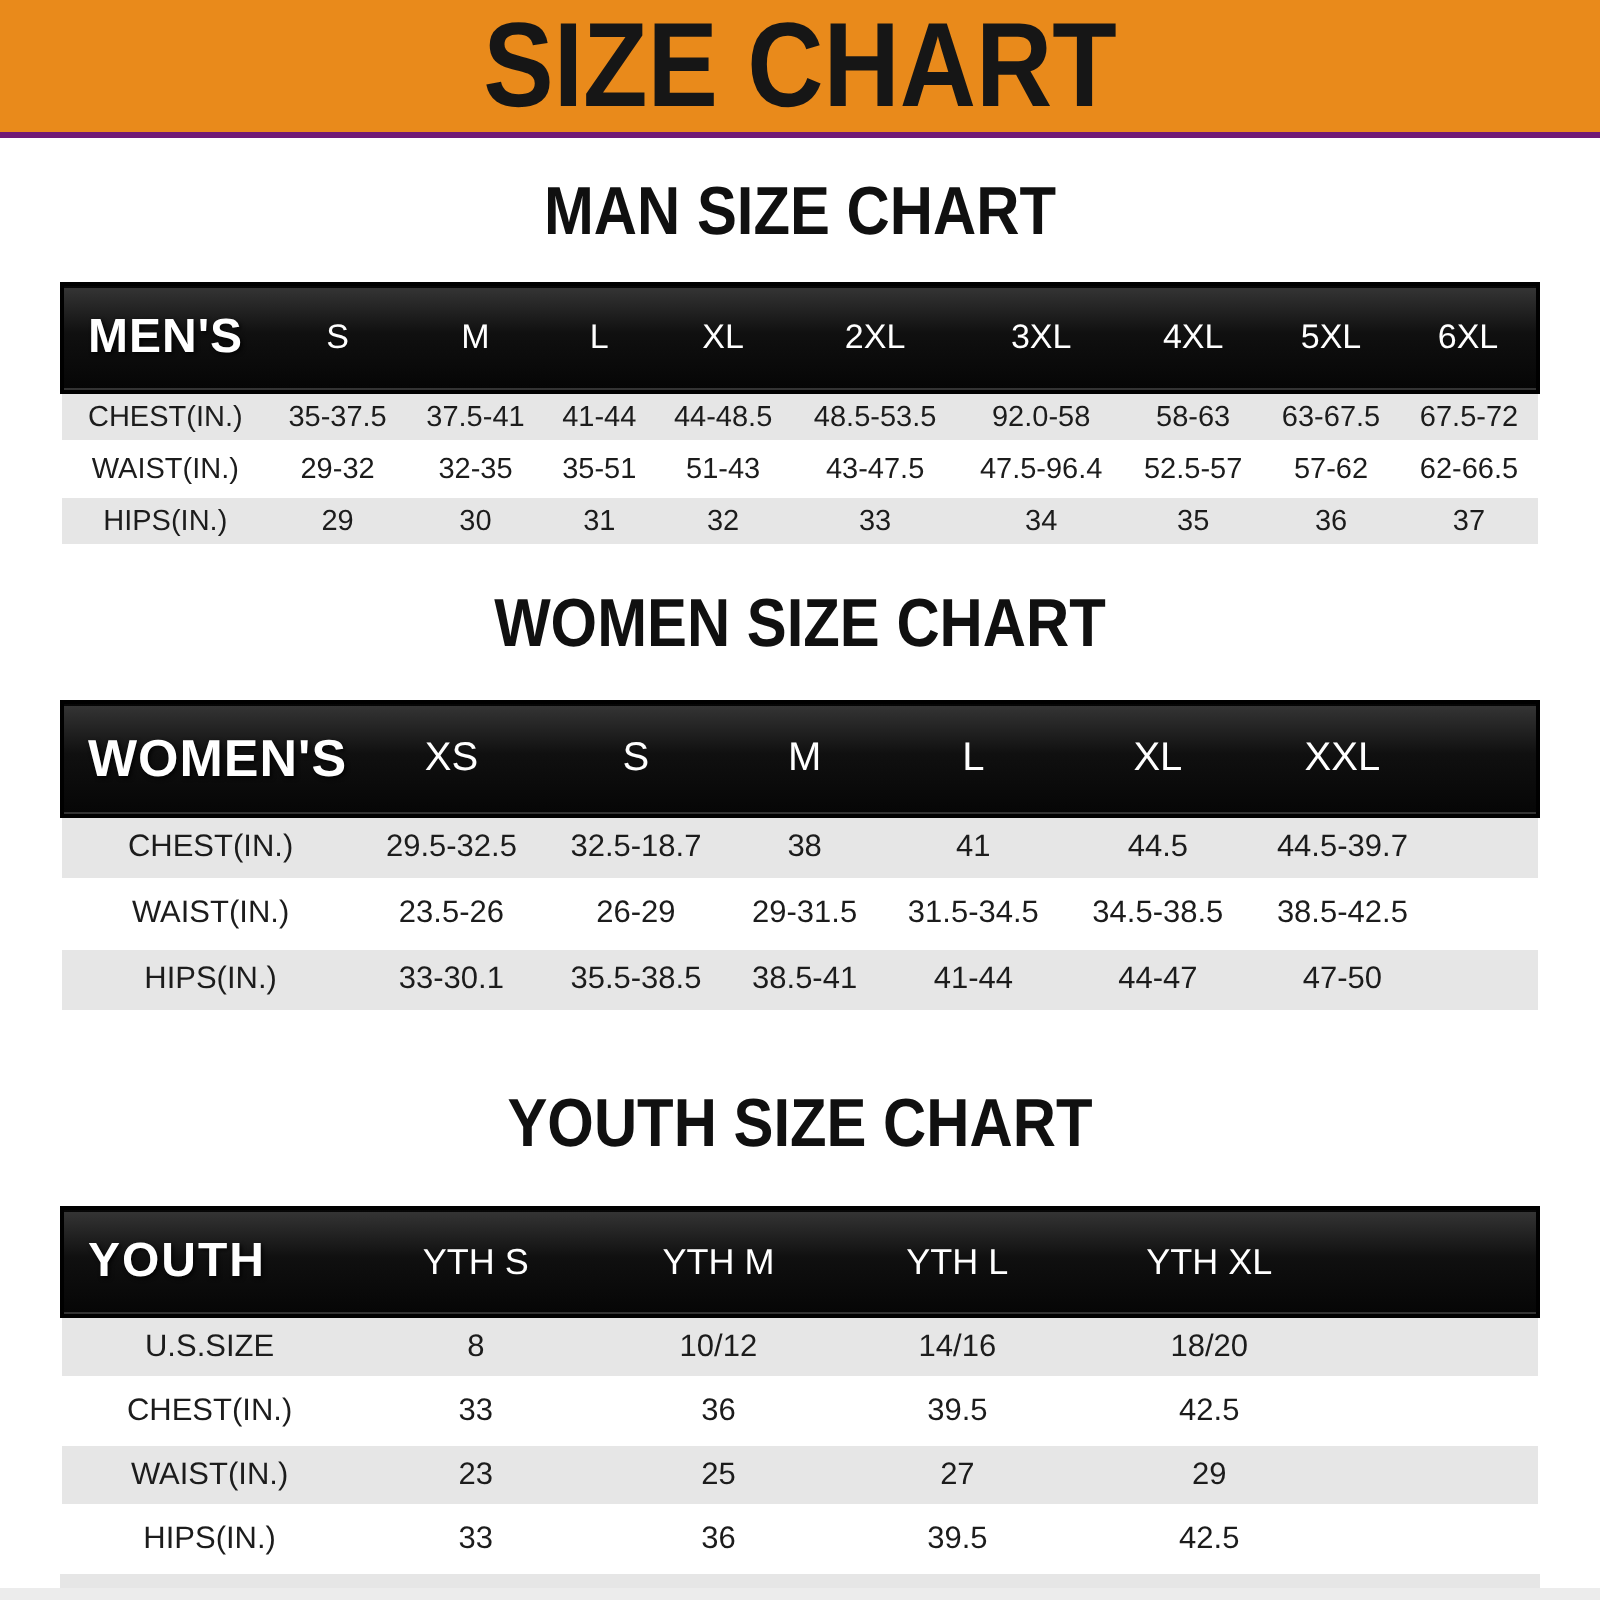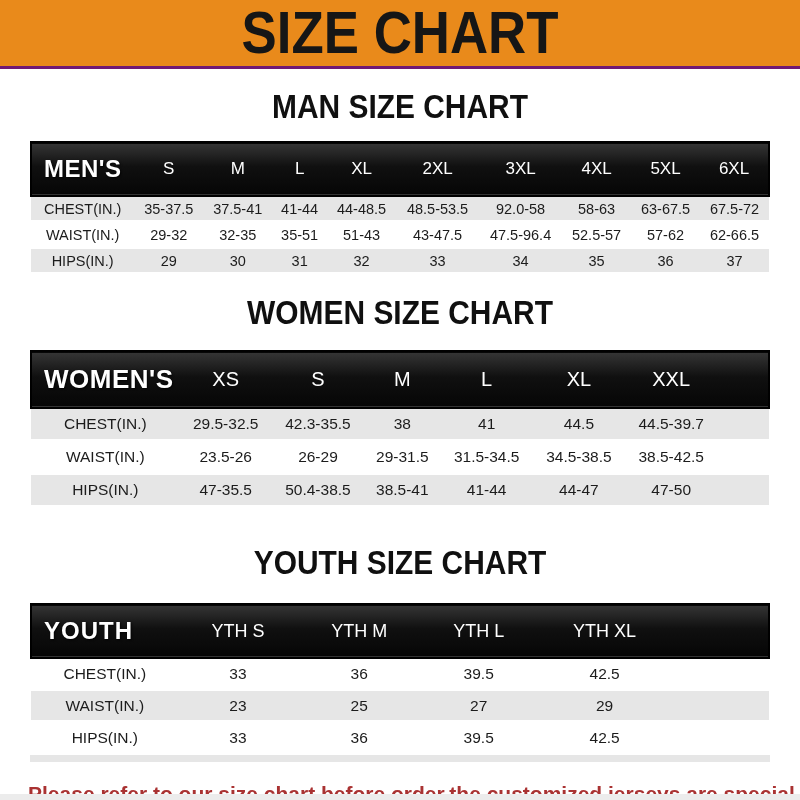--- a/index.html
+++ b/index.html
@@ -158,41 +158,41 @@
         <th>L</th>
         <th>XL</th>
         <th>XXL</th>
         <th class="spacer"></th>
       </tr>
     </thead>
     <tbody>
       <tr class="stripe">
         <td>CHEST(IN.)</td>
         <td>29.5-32.5</td>
-        <td>42.3-35.5</td>
+        <td>32.5-18.7</td>
         <td>38</td>
         <td>41</td>
         <td>44.5</td>
         <td>44.5-39.7</td>
         <td></td>
       </tr>
       <tr>
         <td>WAIST(IN.)</td>
         <td>23.5-26</td>
         <td>26-29</td>
         <td>29-31.5</td>
         <td>31.5-34.5</td>
         <td>34.5-38.5</td>
         <td>38.5-42.5</td>
         <td></td>
       </tr>
       <tr class="stripe">
         <td>HIPS(IN.)</td>
-        <td>47-35.5</td>
-        <td>50.4-38.5</td>
+        <td>33-30.1</td>
+        <td>35.5-38.5</td>
         <td>38.5-41</td>
         <td>41-44</td>
         <td>44-47</td>
         <td>47-50</td>
         <td></td>
       </tr>
     </tbody>
   </table>
 </section>
 
@@ -203,20 +203,28 @@
       <tr>
         <th class="lbl">YOUTH</th>
         <th>YTH S</th>
         <th>YTH M</th>
         <th>YTH L</th>
         <th>YTH XL</th>
         <th class="spacer"></th>
       </tr>
     </thead>
     <tbody>
+      <tr class="stripe">
+        <td>U.S.SIZE</td>
+        <td>8</td>
+        <td>10/12</td>
+        <td>14/16</td>
+        <td>18/20</td>
+        <td></td>
+      </tr>
       <tr>
         <td>CHEST(IN.)</td>
         <td>33</td>
         <td>36</td>
         <td>39.5</td>
         <td>42.5</td>
         <td></td>
       </tr>
       <tr class="stripe">
         <td>WAIST(IN.)</td>

